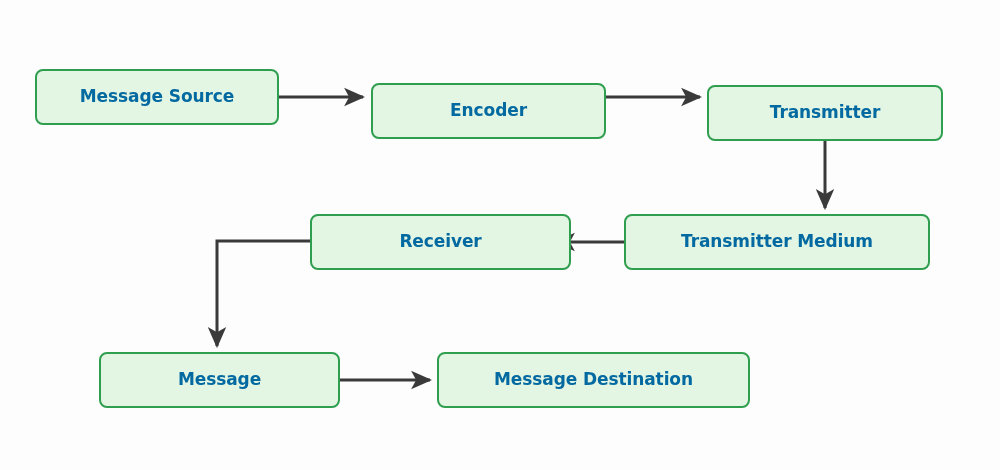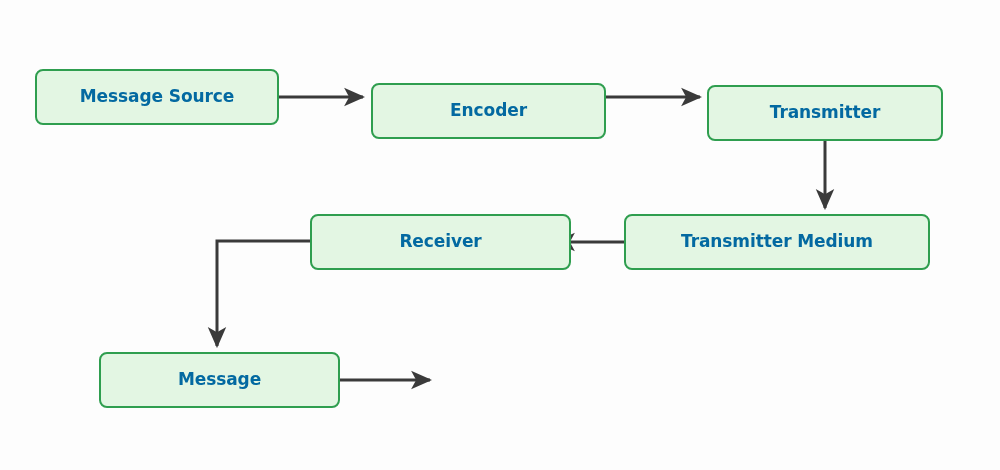--- a/index.html
+++ b/index.html
@@ -86,14 +86,17 @@
   </div>
 
   <div class="node" style="left:310px; top:214px; width:261px; height:56px;">
     <span class="node-label">Receiver</span>
   </div>
 
   <div class="node" style="left:99px; top:352px; width:241px; height:56px;">
     <span class="node-label">Message</span>
   </div>
 
+  <div class="node" style="left:437px; top:352px; width:313px; height:56px;">
+    <span class="node-label">Message Destination</span>
+  </div>
 
 </div>
 
 </body></html>

